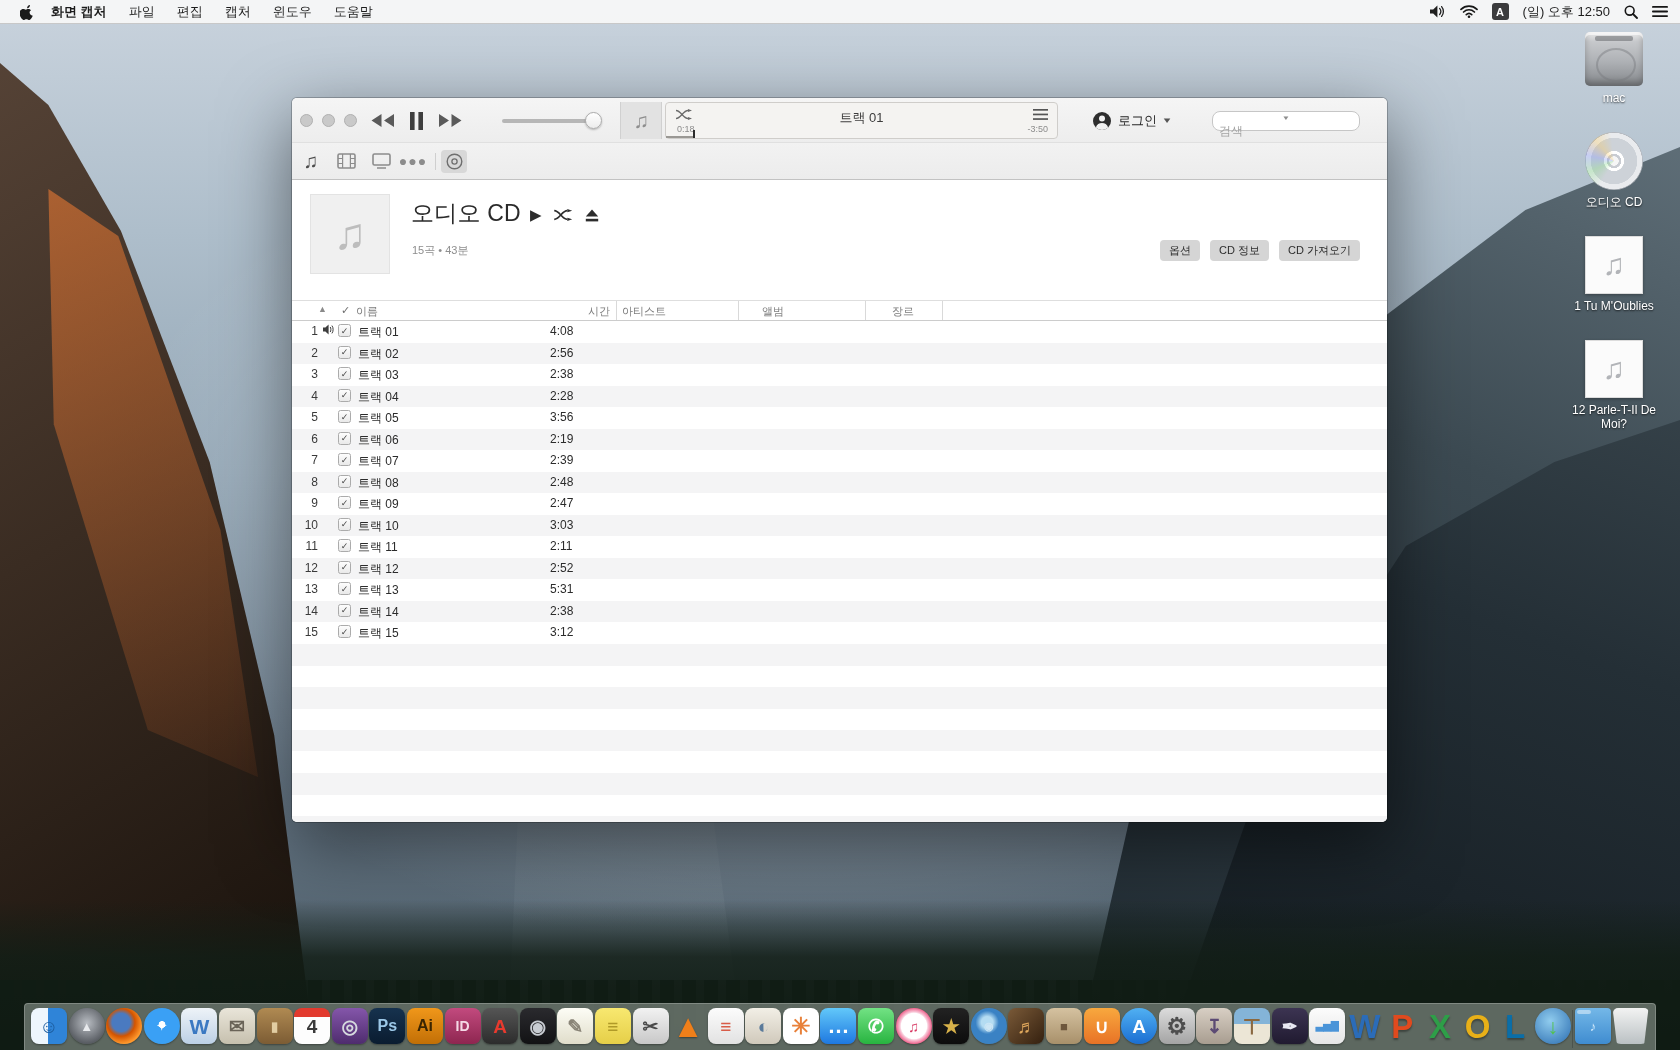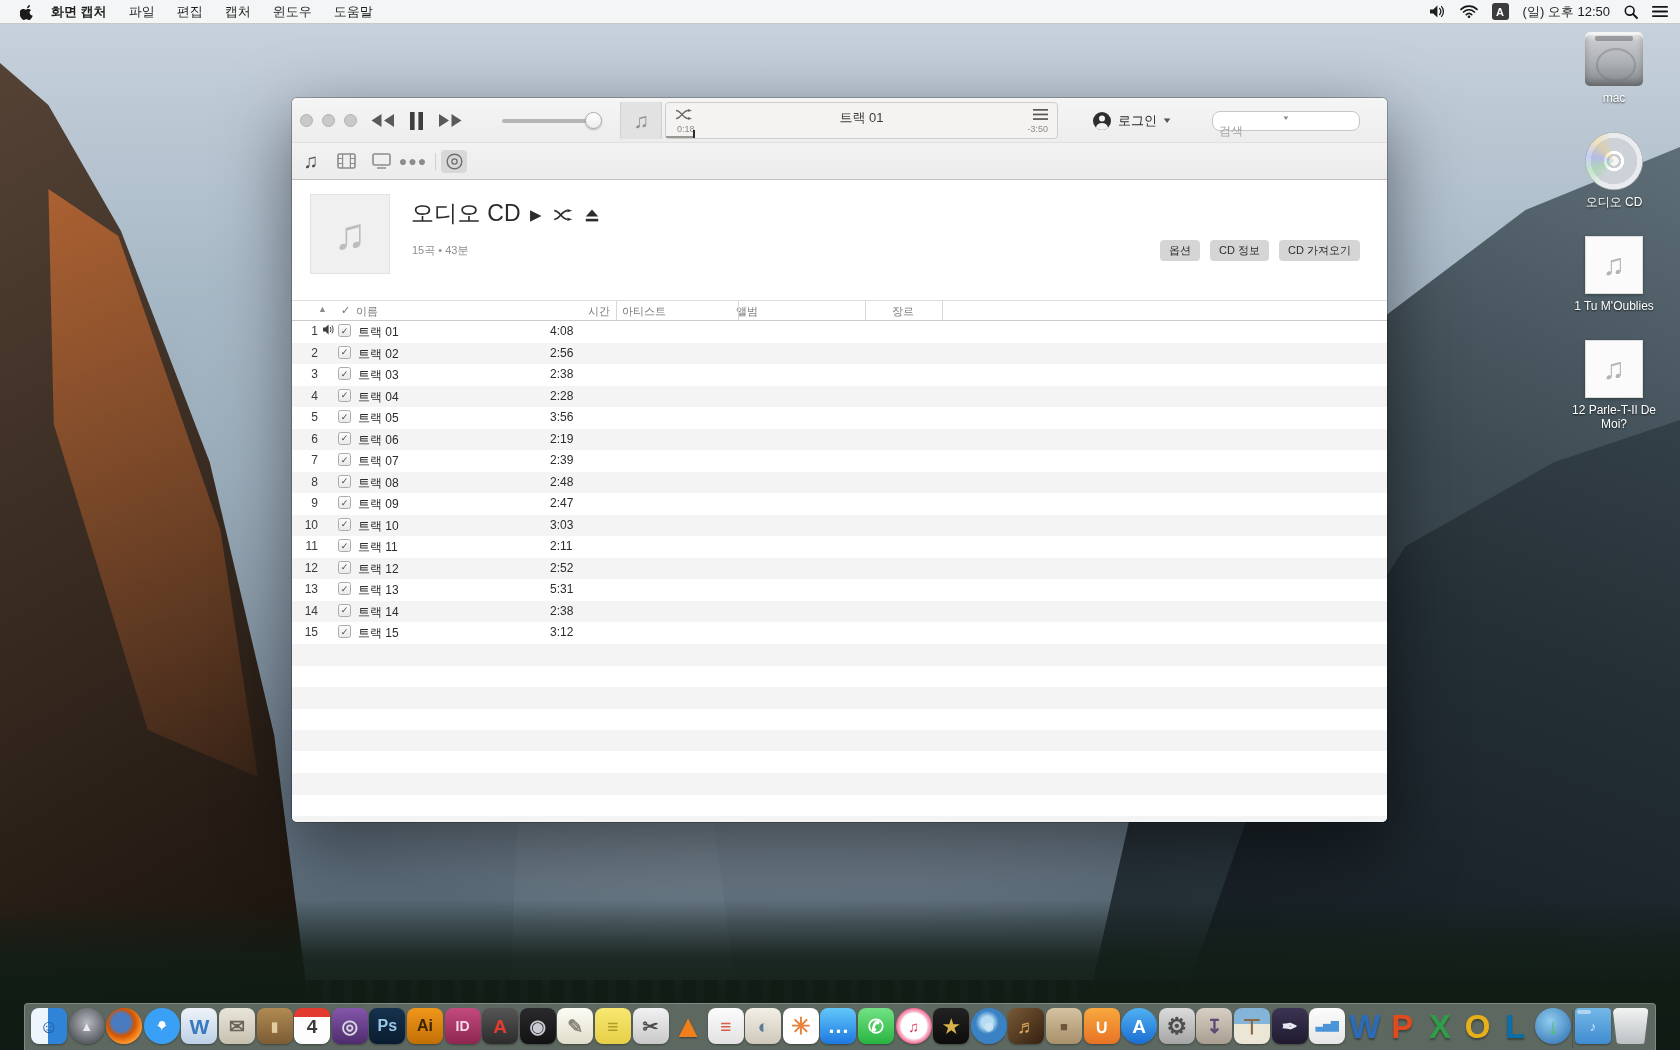--- a/index.html
+++ b/index.html
@@ -109,21 +109,21 @@
   .abtn { background:#d5d5d5; border-radius:4px; font-size:11px; color:#2c2c2c; padding:3px 9px; white-space:nowrap; }
 
   .thead { position:relative; height:21px; border-top:1px solid #dedede; border-bottom:1px solid #cccccc; background:#fff;
     font-size:11px; color:#7c7c7c; }
   .thead span { position:absolute; top:3px; }
   .th-sort { left:26px; font-size:9px; color:#8a8a8a; }
   .th-check { left:49px; color:#6e6e6e; }
   .th-name { left:64px; }
   .th-time { left:258px; width:60px; text-align:right; }
   .th-artist { left:330px; }
-  .th-album { left:444px; }
+  .th-album { left:470px; }
   .th-genre { left:580px;margin-left:20px; }
   .th-vsep { position:absolute; top:0; bottom:0; width:1px; background:#d9d9d9; }
 
   .trows { position:relative; }
   .trow { position:relative; height:21.5px; font-size:12px; color:#2b2b2b; }
   .trow.alt { background:#f4f4f5; }
   .trow span { position:absolute; top:3px; }
   .c-num { left:0; width:26px; text-align:right; color:#3a3a3a; }
   .c-spk { left:31px; top:5px; }
   .c-chk { left:46px; top:4px; width:13px; height:13px; background:linear-gradient(180deg,#fdfdfd,#e9e9e9);

